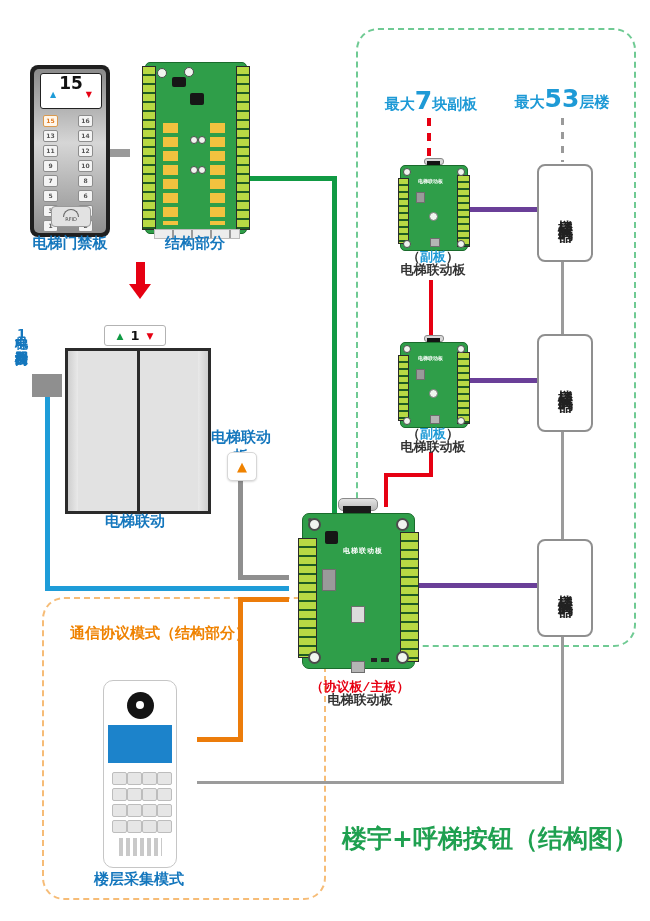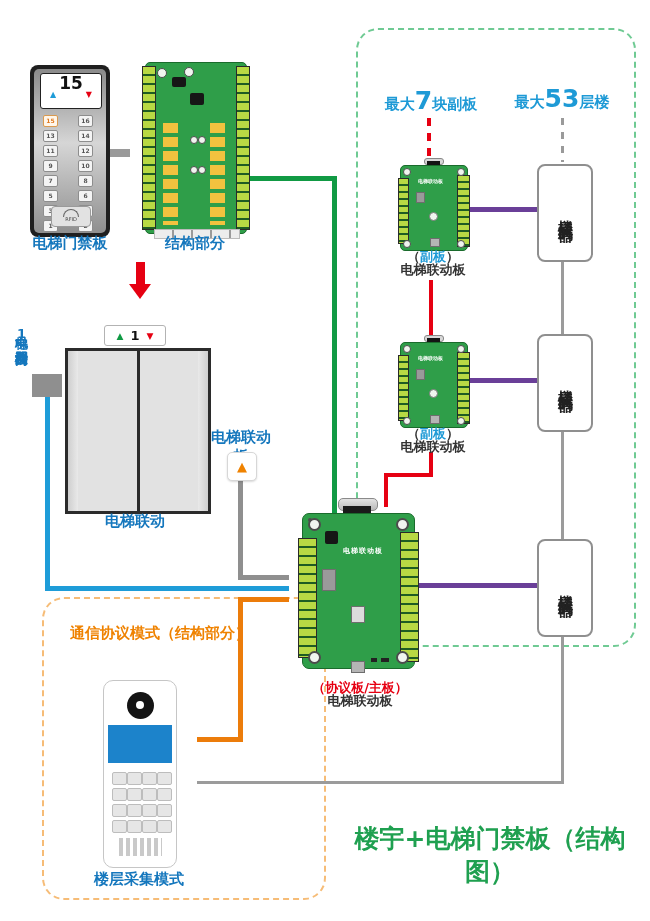--- a/index.html
+++ b/index.html
@@ -280,21 +280,21 @@
       <div class="hole" style="right:5px;bottom:4px;width:9px;height:9px;"></div>
       <div class="chip" style="left:22px;top:17px;width:13px;height:13px;"></div>
       <div class="pcb-txt" style="left:40px;top:32px;font-size:7px;letter-spacing:1px;">电梯联动板</div>
       <div class="graycomp" style="left:19px;top:55px;width:12px;height:20px;"></div>
       <div class="graycomp" style="left:48px;top:92px;width:12px;height:15px;background:#dcdcdc;"></div>
       <div class="graycomp" style="left:48px;bottom:-5px;width:12px;height:10px;background:#b5b5b5;"></div>
       <div class="tinybits" style="left:68px;bottom:6px;width:6px;height:4px;"></div>
       <div class="tinybits" style="left:78px;bottom:6px;width:8px;height:4px;"></div>
     </div>
   </div>
-  <div class="abs cap" style="left:310px;top:681px;width:100px;">
+  <div class="abs cap" style="left:310px;top:681px;width:100px;font-family:Liberation Mono, monospace;">
     <div class="red">（协议板/主板）</div>
     <div>电梯联动板</div>
   </div>
 
   <div class="abs intercom">
     <div class="cam"></div>
     <div class="screen"></div>
     <div class="ikeys">
         <div class="ikey"></div>
         <div class="ikey"></div>
@@ -310,15 +310,15 @@
         <div class="ikey"></div>
         <div class="ikey"></div>
         <div class="ikey"></div>
         <div class="ikey"></div>
         <div class="ikey"></div>
       </div>
     <div class="grille"></div>
   </div>
   <div class="abs blue-label" style="left:88px;top:870px;width:102px;">楼层采集模式</div>
 
-  <div class="abs footer">楼宇+电梯门禁板（结构图）</div>
+  <div class="abs footer">楼宇+呼梯按钮（结构图）</div>
 
 </div>
 
 </body></html>

